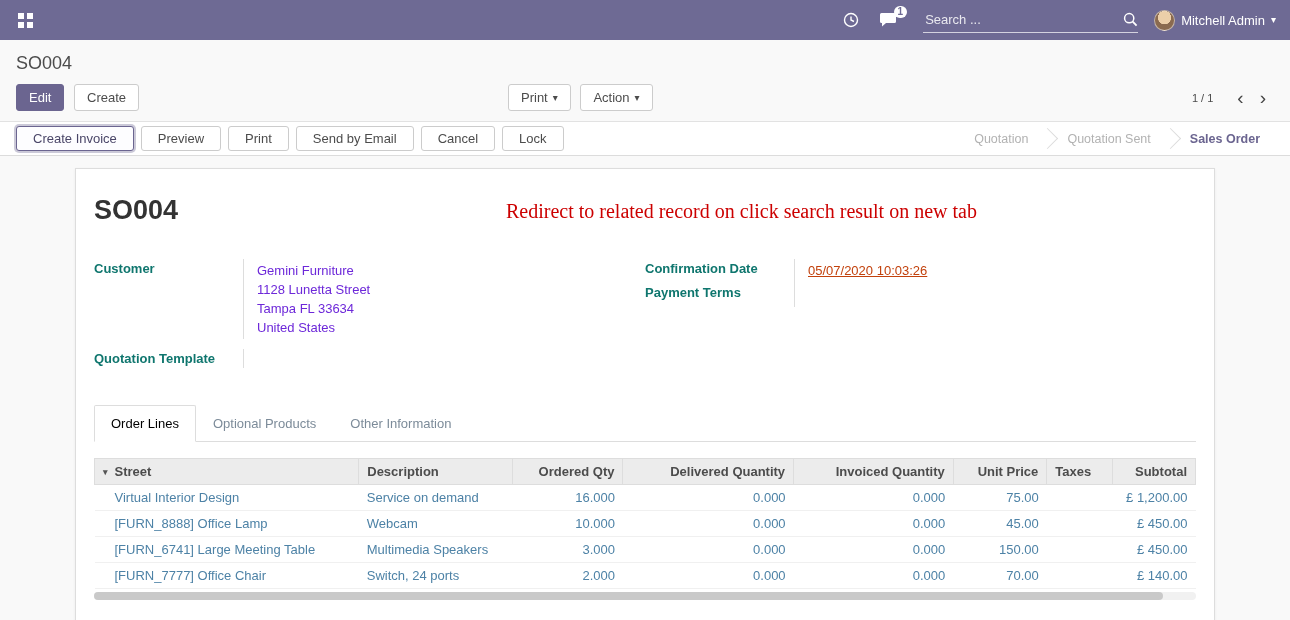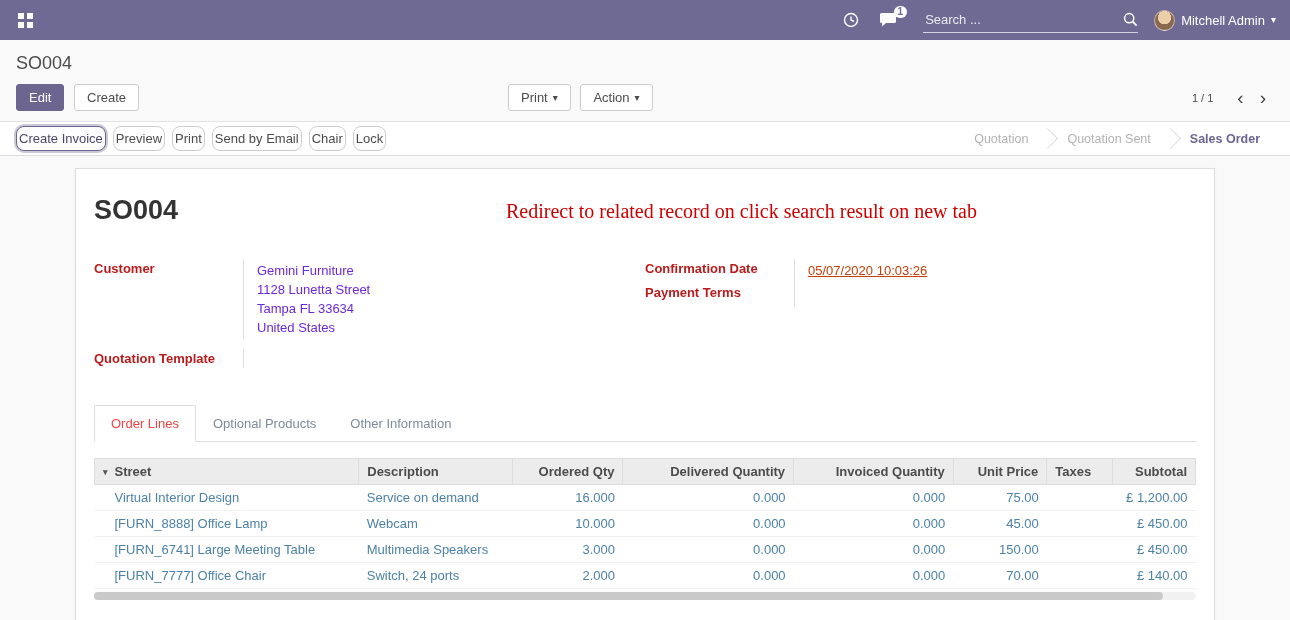--- a/index.html
+++ b/index.html
@@ -25,47 +25,47 @@
   .cp-left .btn + .btn, .cp-center .btn + .btn { margin-left: 6px; }
   .btn-primary { background: #6b6590; border-color: #6b6590; color: #fff; }
   .cp-center { position: absolute; left: 508px; }
   .cp-right { margin-left: auto; display: flex; align-items: center; }
   .pager-text { margin-right: 16px; font-size: 11px; }
   .pg-btn { font-size: 19px; padding: 0 8px; cursor: pointer; color: #444; line-height: 19px; }
 
   
   .statusbar { background: #fff; border-top: 1px solid #e2e2e2; border-bottom: 1px solid #dcdcdc; display: flex; align-items: center; height: 35px; padding-left: 16px; }
   .sb-buttons { display: flex; gap: 7px; align-items: center; }
-  .sb-buttons .btn { padding: 4px 2px; border-radius: 8px; }
+  .sb-buttons .btn { padding: 4px 16px; }
   .btn-highlight { border: 1px solid #6b6590; box-shadow: 0 0 0 2px rgba(107,101,144,0.35); color: #4a4668; background: #fdfdff; }
   .sb-states { margin-left: auto; display: flex; align-items: center; height: 100%; padding-right: 14px; }
   .state { padding: 0 16px; font-size: 12.5px; color: #b2b2b2; cursor: pointer; }
   .state.active { color: #6b6590; font-weight: bold; }
   .chev-sep { width: 15px; height: 15px; border-top: 1px solid #dcdcdc; border-right: 1px solid #dcdcdc; transform: rotate(45deg); margin: 0 -4px; }
 
   
   .sheet-wrap { padding: 12px 75px 0; }
   .sheet { background: #fff; border: 1px solid #ddd; box-shadow: 0 1px 3px rgba(0,0,0,0.06); padding: 26px 18px 20px; min-height: 470px; position: relative; }
   .sheet-head { position: relative; height: 34px; }
   .sheet-head h1 { font-size: 27px; color: #333; font-weight: bold; }
   .annotation { position: absolute; left: 412px; top: 5px; font-family: "Liberation Serif", serif; font-size: 20px; color: #cc0000; white-space: nowrap; }
 
   .o-groups { display: flex; margin-top: 30px; }
   .o-group { width: 50%; }
   .frow { display: flex; align-items: stretch; min-height: 24px; }
   .frow.gap { margin-top: 10px; flex-direction: column; }
-  .flabel { width: 150px; border-right: 1px solid #ddd; font-weight: bold; padding: 2px 8px 2px 0; color: #b91c1c; }
+  .flabel { width: 150px; border-right: 1px solid #ddd; font-weight: bold; padding: 2px 8px 2px 0; color: #0f766e; }
   .fvalue { flex: 1; padding: 2px 8px 2px 13px; color: #4d82a6; line-height: 19px; }
   .fvalue.plain { color: #c2410c; text-decoration: underline; }
   .fvalue .vline { display: block; cursor: pointer; text-decoration: none; color: #6d28d9; }
 
   
   .tabs { display: flex; margin-top: 32px; border-bottom: 1px solid #ddd; }
   .tab { padding: 10px 16px; font-size: 13px; color: #7c8b99; cursor: pointer; border: 1px solid transparent; margin-bottom: -1px; border-radius: 2px 2px 0 0; }
-  .tab.active { background: #fff; border-color: #ddd #ddd #fff #ddd; color: #ef4444; }
+  .tab.active { background: #fff; border-color: #ddd #ddd #fff #ddd; color: #000000; }
 
   
   table.olines { width: 100%; border-collapse: collapse; margin-top: 16px; font-size: 13px; table-layout: fixed; }
   .olines th { background: #ececec; border: 1px solid #ddd; font-weight: bold; color: #4c4c4c; padding: 5px 8px; text-align: left; cursor: pointer; }
   .olines th.num, .olines td.num { text-align: right; }
   .olines td { padding: 5px 8px; border-bottom: 1px solid #f0f0f0; color: #4d82a6; overflow: hidden; white-space: nowrap; }
   .olines td.prod { padding-left: 20px; }
   .olines td .cell-link { cursor: pointer; }
   .sort-caret { font-size: 9px; margin-right: 7px; color: #555; display: inline-block; vertical-align: 1px; }
 
@@ -141,21 +141,21 @@
     <span class="pg-btn">›</span>
   </div>
 </div>
 
 <div class="statusbar">
   <div class="sb-buttons">
     <button class="btn btn-highlight">Create Invoice</button>
     <button class="btn">Preview</button>
     <button class="btn">Print</button>
     <button class="btn">Send by Email</button>
-    <button class="btn">Chair</button>
+    <button class="btn">Cancel</button>
     <button class="btn">Lock</button>
   </div>
   <div class="sb-states">
     <span class="state">Quotation</span>
     <span class="chev-sep"></span>
     <span class="state">Quotation Sent</span>
     <span class="chev-sep"></span>
     <span class="state active">Sales Order</span>
   </div>
 </div>

